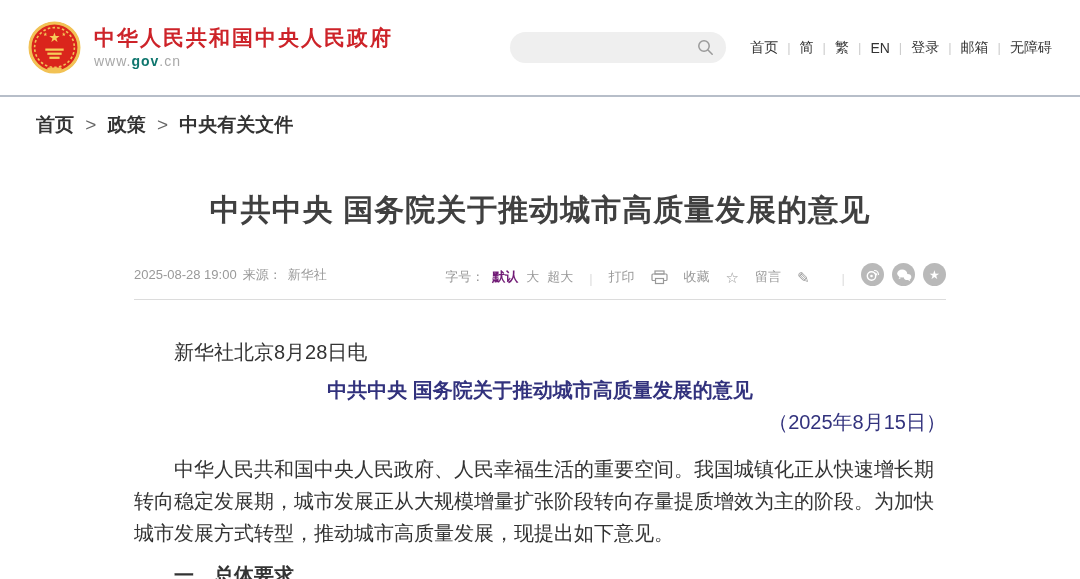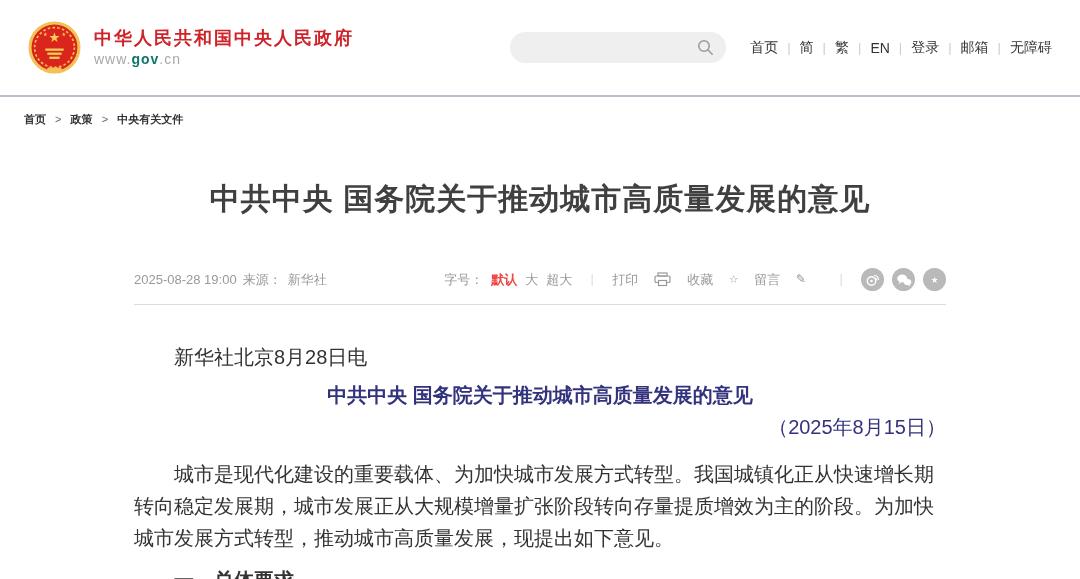--- a/index.html
+++ b/index.html
@@ -4,48 +4,48 @@
 <style>
   * { margin:0; padding:0; box-sizing:border-box; }
   html,body { width:1080px; height:579px; overflow:hidden; background:#fff;
     font-family:"Liberation Sans","DejaVu Sans",sans-serif; }
 
   
   .header { height:97px; display:flex; align-items:center; padding:0 28px;
     border-bottom:2px solid #b7bec9; background:#fff; }
   .brand { display:flex; align-items:center; gap:13px; cursor:pointer; }
   .emblem { width:53px; height:53px; flex:0 0 auto; }
-  .site-title { color:#cd2329; font-size:18px; font-weight:700; letter-spacing:2px; line-height:1.15; }
+  .site-title { color:#cd2329; font-size:21px; font-weight:700; letter-spacing:2px; line-height:1.15; }
   .site-url { font-size:14px; color:#a8a8a8; margin-top:3px; letter-spacing:1px; }
   .site-url .gov { color:#0f766e; font-weight:700; }
   .hspacer { flex:1; }
   .search { width:216px; height:31px; background:#efefef; border-radius:16px;
     display:flex; align-items:center; padding:0 12px; margin-right:24px; }
   .search input { flex:1; border:none; outline:none; background:transparent;
     font-size:13px; color:#333; min-width:0; }
   .search svg { flex:0 0 auto; cursor:pointer; }
   .topnav { display:flex; align-items:center; font-size:14px; color:#333; white-space:nowrap; }
   .topnav .item { cursor:pointer; }
   .topnav .sep { color:#ccc; margin:0 9px; font-size:13px; }
 
   
-  .breadcrumb { padding:15px 24px 12px; font-size:11px; color:#333; font-weight:700; }
+  .breadcrumb { padding:15px 24px 12px; font-size:19px; color:#333; font-weight:700;margin-left:12px; }
   .breadcrumb .crumb { cursor:pointer; }
   .breadcrumb .bsep { color:#666; margin:0 6px; font-weight:400; }
 
   
   .container { width:812px; margin:0 auto; }
   .article-title { text-align:center; font-size:30px; color:#404040; font-weight:700;
     letter-spacing:1px; margin-top:40px; }
-  .meta-row { display:flex; align-items:center; margin-top:48px; font-size:13px; color:#999; }
+  .meta-row { display:flex; align-items:center; margin-top:32px; font-size:13px; color:#999; }
   .meta-left { display:flex; align-items:center; gap:6px; white-space:nowrap; }
-  .meta-right { margin-left:auto; display:flex; align-items:center; white-space:nowrap;font-family:Liberation Mono, monospace; }
+  .meta-right { margin-left:auto; display:flex; align-items:flex-end; white-space:nowrap; }
   .fontsize { display:flex; align-items:center; gap:8px; }
   .fontsize .opt { cursor:pointer; color:#999; }
-  .fontsize .opt.selected { color:#ef4444; font-weight:700; }
+  .fontsize .opt.selected { color:#701a75; font-weight:700; }
   .tsep { color:#ddd; margin:0 16px; }
   .tool { display:flex; align-items:center; gap:16px; cursor:pointer; color:#999; margin-right:16px; }
   .tool:last-of-type { margin-right:0; }
   .tool .glyph { color:#999; font-size:15px; line-height:1; }
   .shares { display:flex; align-items:center; gap:8px; }
   .share { width:23px; height:23px; border-radius:50%; background:#b9b9b9;
     display:flex; align-items:center; justify-content:center; cursor:pointer; }
   .share .wstar { color:#fff; font-size:12px; line-height:1; }
   .meta-hr { border:none; border-top:1px solid #dcdcdc; margin-top:13px; }
 
@@ -173,18 +173,18 @@
       </div>
     </div>
   </div>
 
   <hr class="meta-hr">
 
   <div class="article-body">
     <p>新华社北京8月28日电</p>
     <p class="p-center doc-title">中共中央 国务院关于推动城市高质量发展的意见</p>
     <p class="p-center doc-date">（2025年8月15日）</p>
-    <p class="para">城市是现代化建设的重要载体、为加快城市发展方式转型。我国城镇化正从快速增长期转向稳定发展期，城市发展正从大规模增量扩张阶段转向存量提质增效为主的阶段。为加快城市发展方式转型，推动城市高质量发展，现提出如下意见。</p>
+    <p class="para">中华人民共和国中央人民政府、人民幸福生活的重要空间。我国城镇化正从快速增长期转向稳定发展期，城市发展正从大规模增量扩张阶段转向存量提质增效为主的阶段。为加快城市发展方式转型，推动城市高质量发展，现提出如下意见。</p>
     <p class="sec-head">一、总体要求</p>
 
   </div>
 
 </div>
 
 </body></html>

